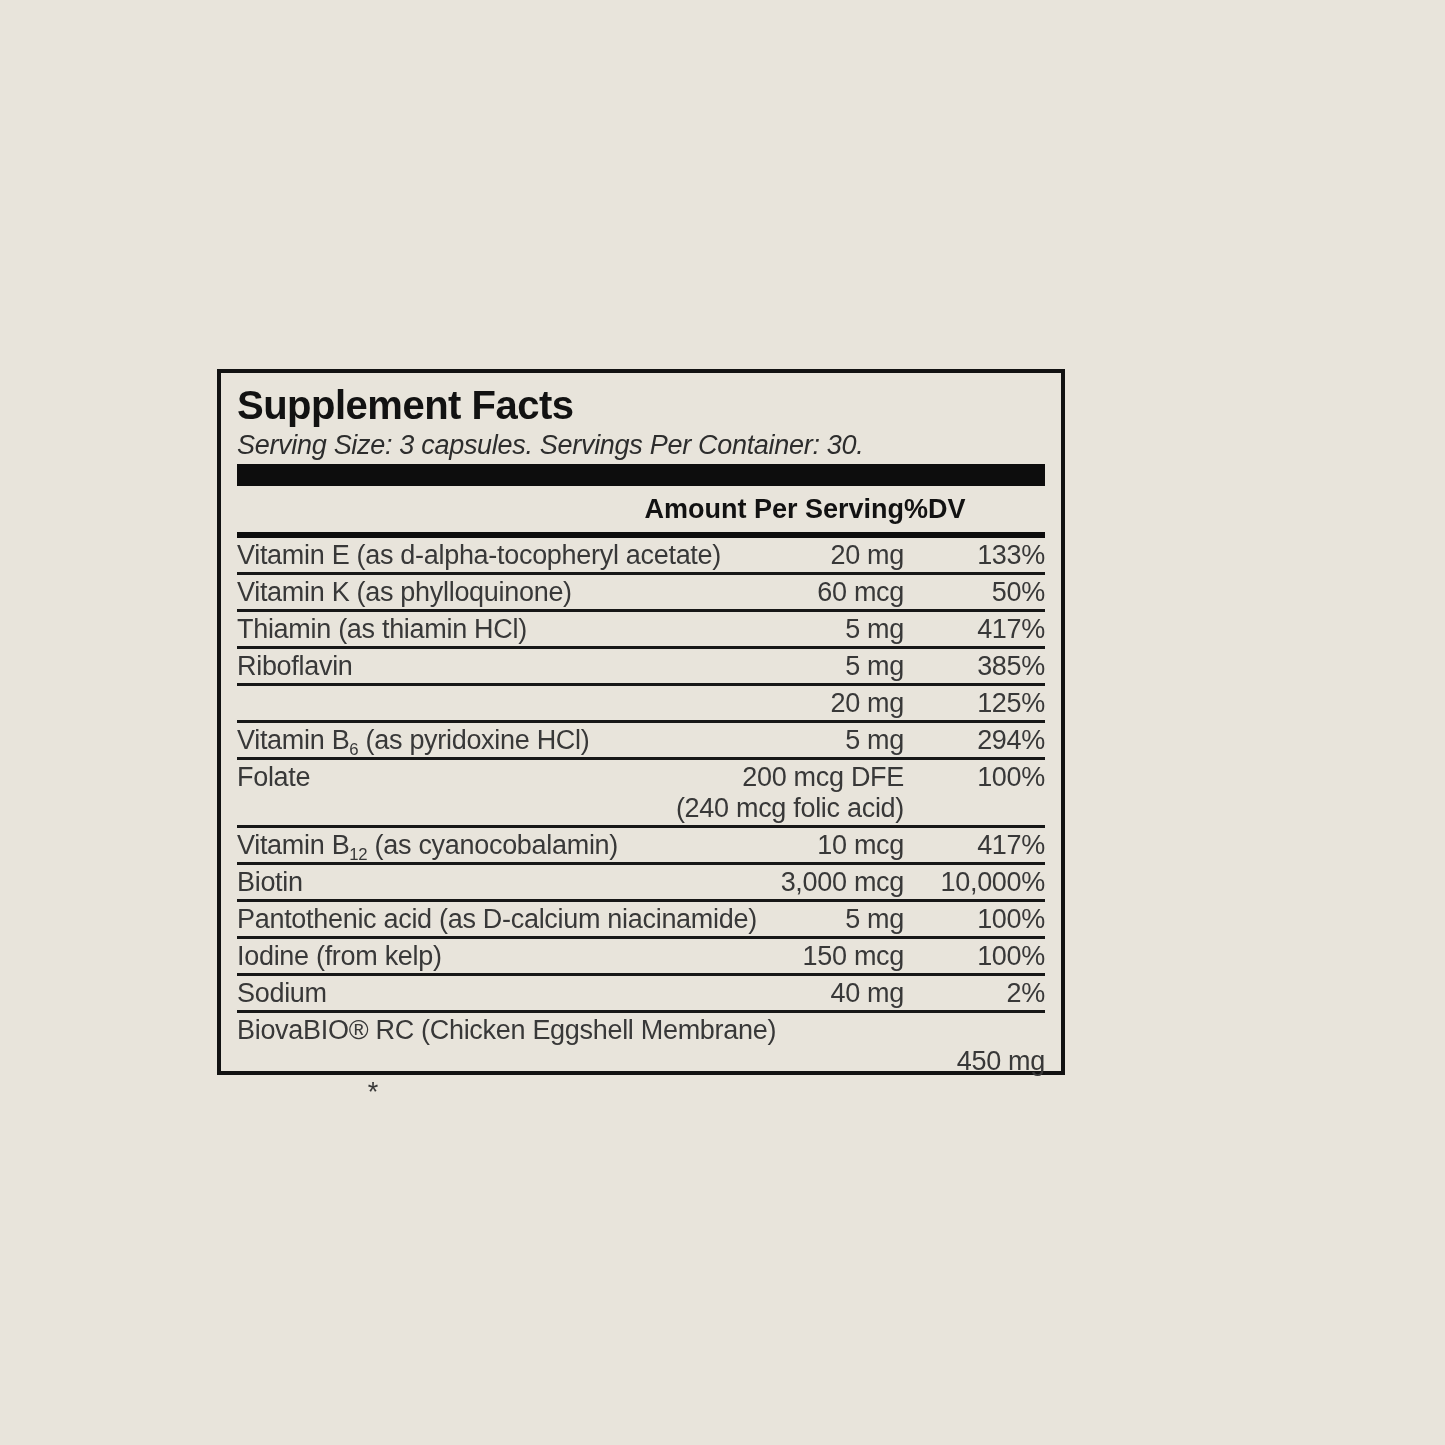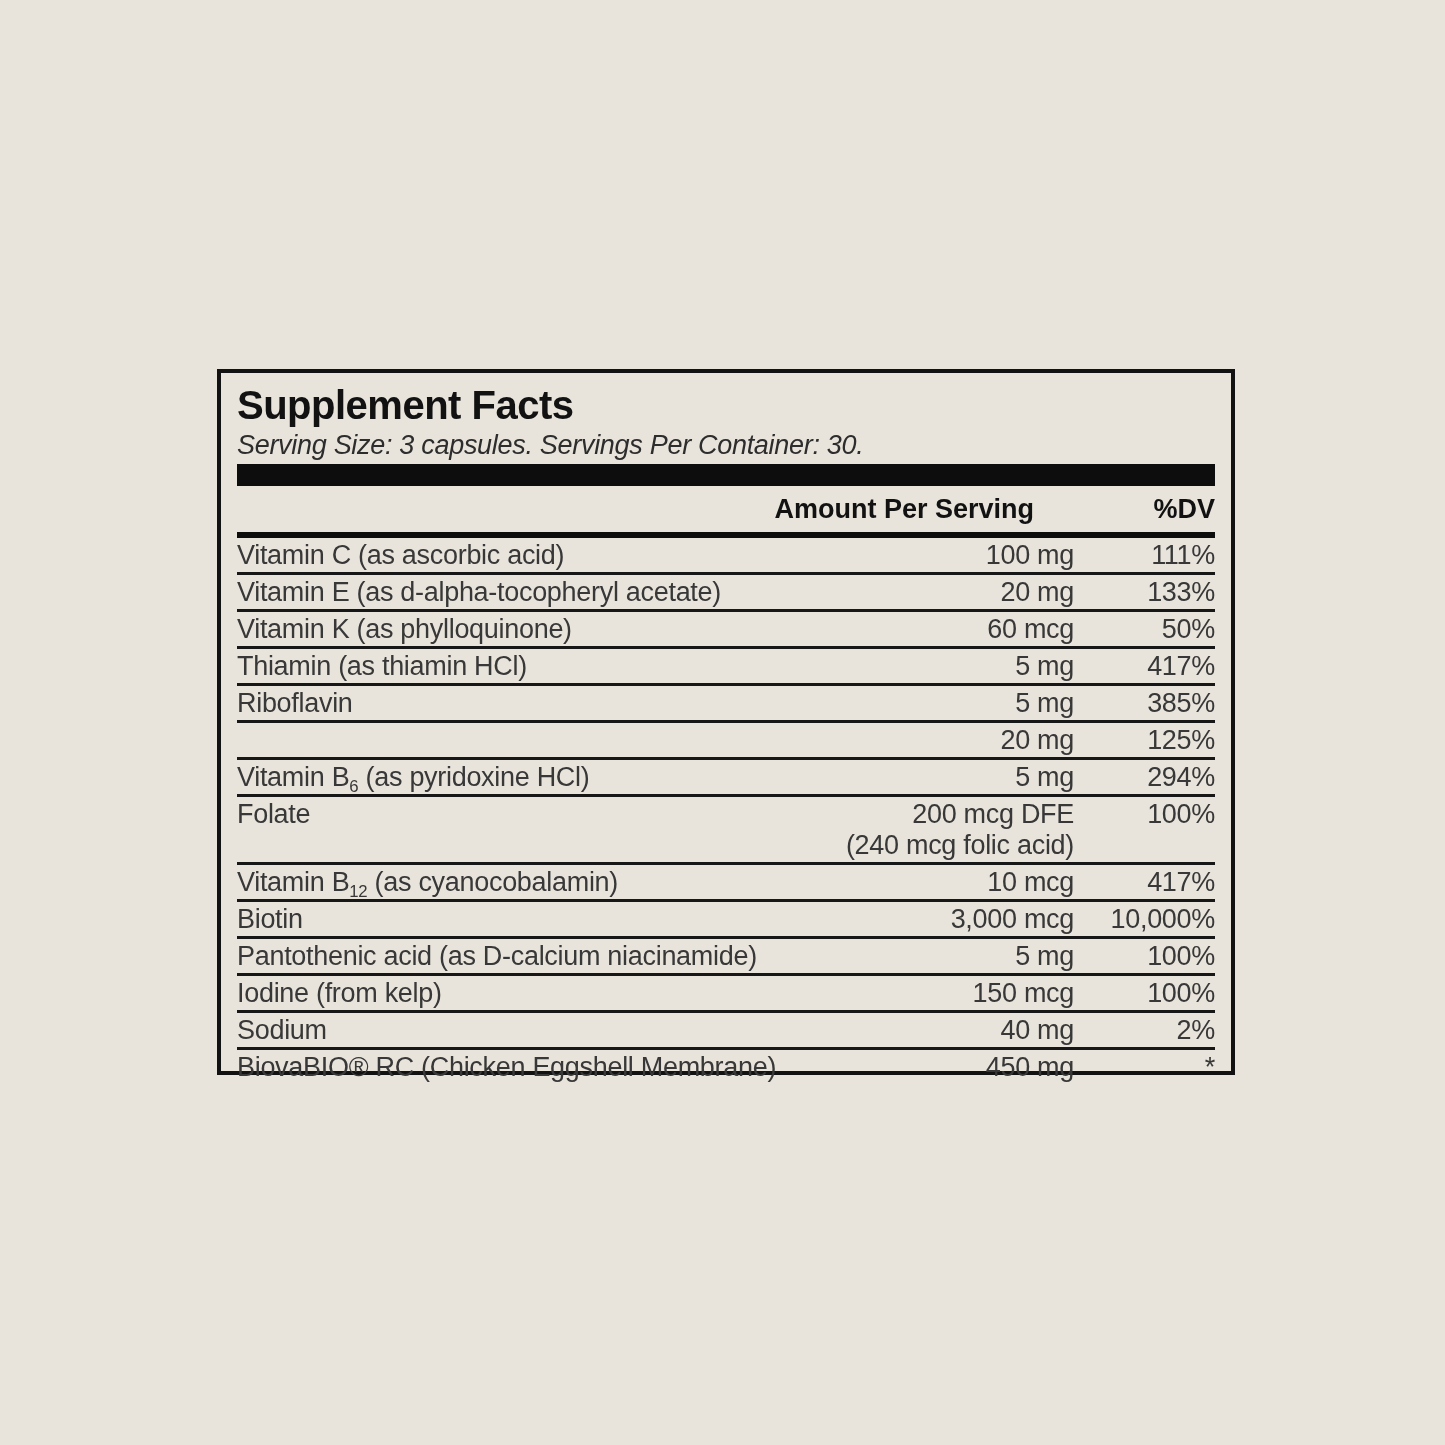--- a/index.html
+++ b/index.html
@@ -11,21 +11,21 @@
     height: 1445px;
     background: #e8e4db;
     font-family: "Liberation Sans", "DejaVu Sans", sans-serif;
     position: relative;
     overflow: hidden;
   }
   .label-box {
     position: absolute;
     left: 217px;
     top: 369px;
-    width: 1018px;
+    width: 848px;
     height: 706px;
     box-sizing: border-box;
     border: 4px solid #121212;
     background: #e8e4db;
     padding: 0 16px;
   }
   .title {
     margin-top: 10px;
     font-size: 40px;
     line-height: 44px;
@@ -65,21 +65,21 @@
   .row {
     display: flex;
     align-items: flex-start;
     padding: 2px 0 1px 0;
     border-bottom: 3px solid #171717;
     font-size: 27px;
     line-height: 31px;
     color: #383838;
     letter-spacing: -0.3px;
   }
-  .row:last-child { border-bottom: none; }
+  .row:last-child { border-bottom: none; flex-direction: column; }
   .name { white-space: nowrap; }
   .name sub {
     font-size: 0.62em;
     line-height: 0;
   }
   .amt {
     margin-left: auto;
     text-align: right;
     white-space: nowrap;
   }
@@ -90,47 +90,39 @@
     flex: 0 0 141px;
   }
   .header-amt {
     margin-left: auto;
     text-align: right;
     white-space: nowrap;
   }
   .header-dv {
     width: 141px;
     flex: 0 0 141px;
-    text-align: right;
-    white-space: nowrap;
-    margin-left: 40px;
+    text-align: left;
+    white-space: nowrap;
   }
 </style>
 </head>
 <body>
 
 <div class="label-box">
   <div class="title">Supplement Facts</div>
   <div class="serving">Serving Size: 3 capsules. Servings Per Container: 30.</div>
   <div class="thick-bar"></div>
   <div class="header-row">
     <span class="spacer"></span>
     <span class="header-amt">Amount Per Serving</span>
     <span class="header-dv">%DV</span>
   </div>
   <div class="header-rule"></div>
   <div>
       <div class="row">
-        <span class="name"><span>Vitamin C (as ascorbic acid)</span></span>
-        <span class="amt">
-          <div>100 mg</div>
-        </span>
-        <span class="dv">111%</span>
-      </div>
-      <div class="row">
         <span class="name"><span>Vitamin E (as d-alpha-tocopheryl acetate)</span></span>
         <span class="amt">
           <div>20 mg</div>
         </span>
         <span class="dv">133%</span>
       </div>
       <div class="row">
         <span class="name"><span>Vitamin K (as phylloquinone)</span></span>
         <span class="amt">
           <div>60 mcg</div>

